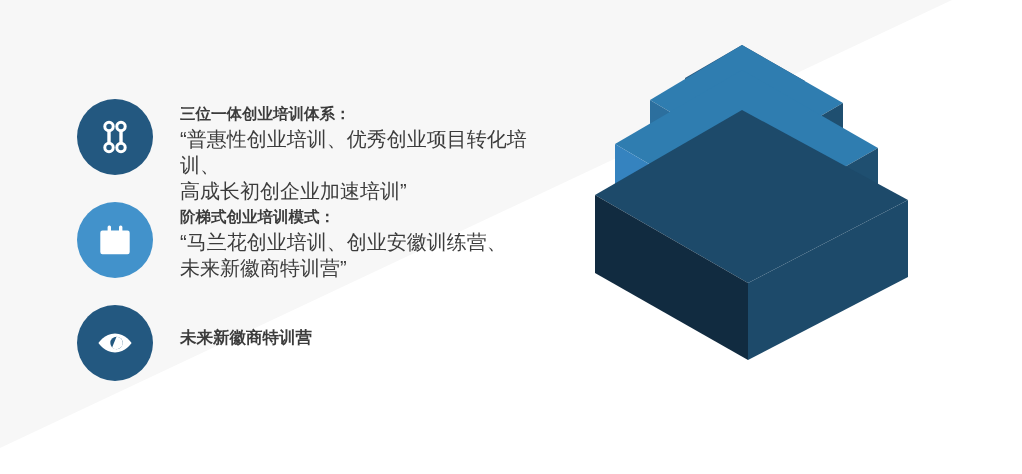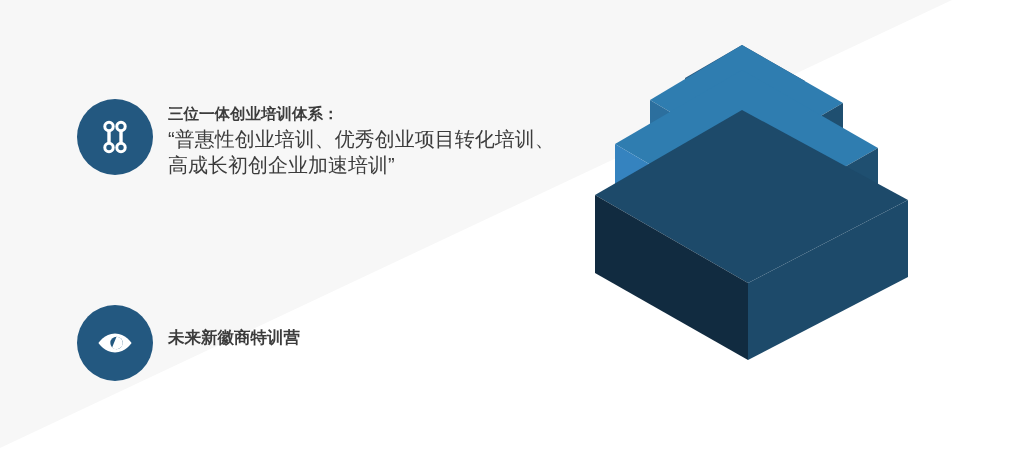--- a/index.html
+++ b/index.html
@@ -33,20 +33,21 @@
     left: 0; top: 0;
     width: 560px;
     height: 474px;
     z-index: 5;
   }
   .feature-row {
     position: absolute;
     left: 77px;
     display: flex;
     align-items: flex-start;
+    gap: 12px;
   }
   .feature-row.r0 { top: 99px; }
   .feature-row.r1 { top: 202px; }
   .feature-row.r2 { top: 305px; }
 
   .icon-circle {
     width: 76px;
     height: 76px;
     border-radius: 50%;
     flex: 0 0 76px;
@@ -112,20 +113,40 @@
           </svg>
         </span>
       </div>
       <div class="feature-text">
         <div class="feature-title">三位一体创业培训体系：</div>
         <div class="feature-body">“普惠性创业培训、优秀创业项目转化培训、
 高成长初创企业加速培训”</div>
       </div>
     </div>
 
+    <div class="feature-row r1">
+      <div class="icon-circle" style="background:#4292cb">
+        <span>
+          <svg width="40" height="40" viewBox="0 0 40 40">
+            <g fill="#ffffff">
+              <rect x="12.6" y="5.5" width="3.4" height="7.5" rx="1.5"></rect>
+              <rect x="24" y="5.5" width="3.4" height="7.5" rx="1.5"></rect>
+              <path d="M7.5 10.5 h25 a2.2 2.2 0 0 1 2.2 2.2 v19.3 a2.2 2.2 0 0 1 -2.2 2.2
+                       h-25 a2.2 2.2 0 0 1 -2.2 -2.2 v-19.3 a2.2 2.2 0 0 1 2.2 -2.2 z
+                       M9 17.5 h22 v13.2 h-22 z"></path>
+            </g>
+          </svg>
+        </span>
+      </div>
+      <div class="feature-text">
+        <div class="feature-title">阶梯式创业培训模式：</div>
+        <div class="feature-body">“马兰花创业培训、创业安徽训练营、
+未来新徽商特训营”</div>
+      </div>
+    </div>
 
     <div class="feature-row r2">
       <div class="icon-circle" style="background:#235880">
         <span>
           <svg width="40" height="40" viewBox="0 0 40 40">
             <g>
               <path d="M20 10.5 C 9.5 10.5 3.5 20 3.5 20 C 3.5 20 9.5 29.5 20 29.5
                        C 30.5 29.5 36.5 20 36.5 20 C 36.5 20 30.5 10.5 20 10.5 Z" fill="#ffffff"></path>
               <circle cx="21.5" cy="20" r="6.2" fill="#235880"></circle>
               <path d="M21.5 13.8 a6.2 6.2 0 1 1 -4.4 10.6 z" fill="#ffffff"></path>

